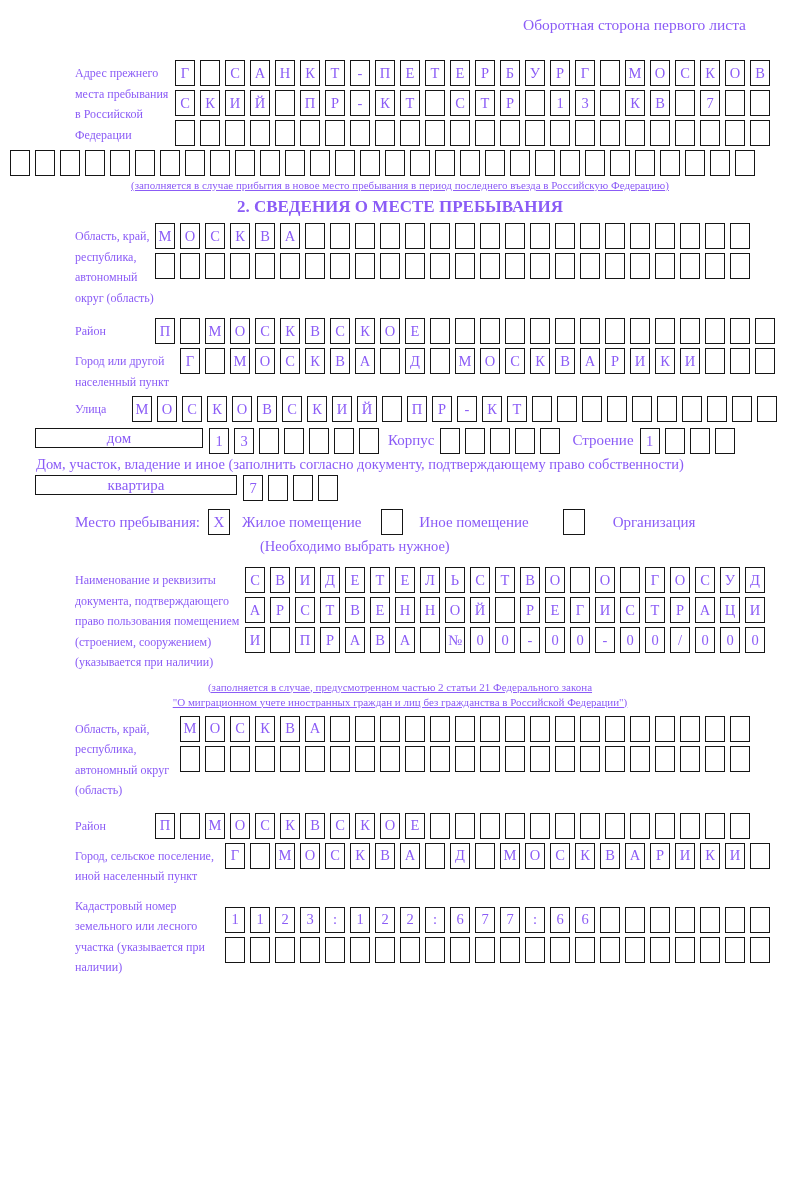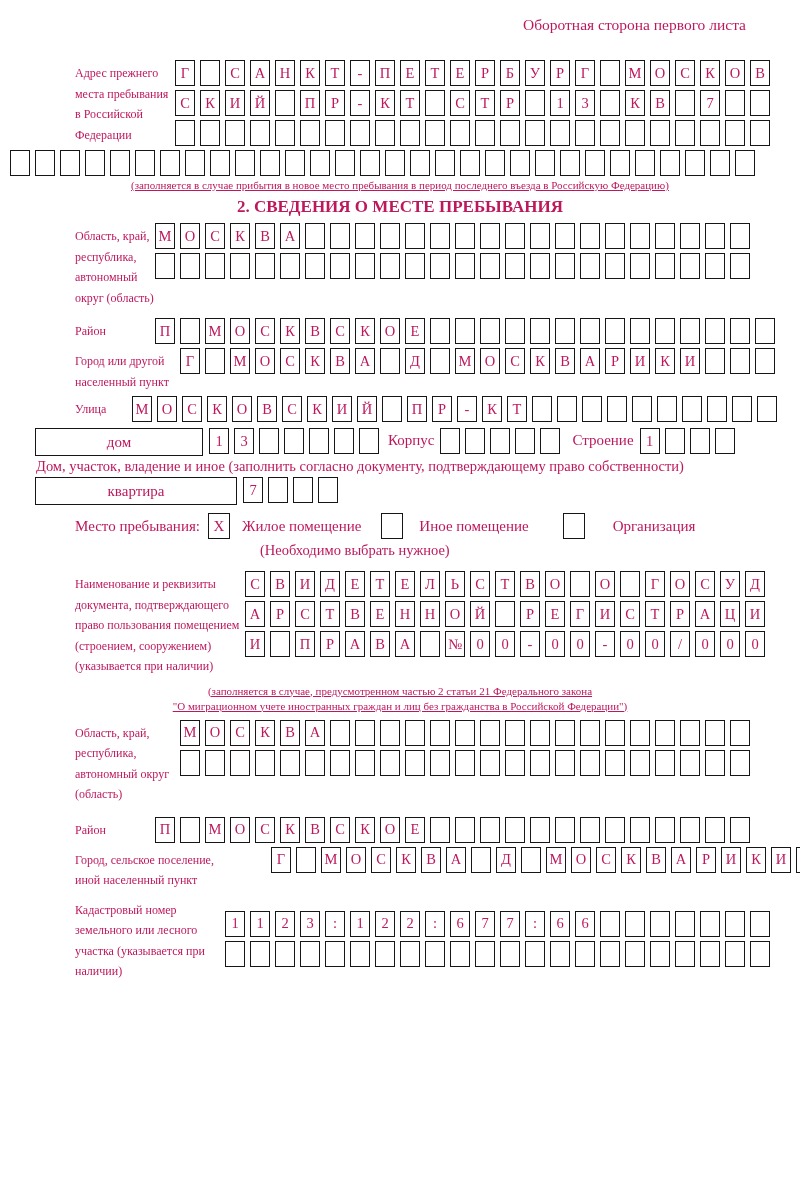--- a/index.html
+++ b/index.html
@@ -1,19 +1,19 @@
 <!DOCTYPE html>
 <html lang="ru"><head>
 <meta charset="utf-8">
 <style>
   * { margin:0; padding:0; box-sizing:border-box; }
   body { background:#fff; }
   .page {
     position:relative; width:800px; height:1180px; overflow:hidden;
-    background:#fff; color:#be185d;
+    background:#fff; color:#8b5cf6;
     font-family:"Liberation Serif","DejaVu Serif",serif;
     font-size:15px; padding:16px 10px 0 10px;
   }
   .header-note { text-align:right; padding-right:44px; font-size:15.5px; }
 
   
   .field { display:flex; align-items:flex-start; margin-left:65px; }
   .flabel { font-size:12px; line-height:20.5px; flex:none; padding-top:3px; }
   .rows { flex:none; }
   .rows .cells { margin-bottom:4px; }
@@ -29,21 +29,21 @@
   .lw47  { width:57px; }
   .lw105 { width:105px; }
   .lw150 { width:150px; }
   .lw170 { width:170px; }
 
   .note-center { text-align:center; font-size:11px; margin-top:3px;text-decoration:underline; }
   .heading { text-align:center; font-weight:bold; font-size:17px; margin-top:6px; }
 
   .house-row { display:flex; align-items:flex-start; margin-left:25px; margin-top:6px; }
   .named-box {
-    flex:none; height:28px; border:1.8px solid #161616;
+    flex:none; height:20px; border:1.8px solid #161616;
     display:flex; align-items:center; justify-content:center; font-size:15px;
   }
   .w168 { width:168px; margin-right:6px; }
   .w202 { width:202px; margin-right:6px; }
   .inline-label { flex:none; font-size:15px; padding-top:4px; }
   .small-note { margin-left:26px; font-size:14.5px; margin-top:2px; }
 
   .stay-row { display:flex; align-items:center; margin-left:65px; margin-top:8px; }
   .checkbox {
     flex:none; width:22px; height:26px; border:1.8px solid #161616;
@@ -535,21 +535,21 @@
         <span class="cell"></span>
         <span class="cell"></span>
         <span class="cell"></span>
         <span class="cell"></span>
         <span class="cell"></span>
         <span class="cell"></span>
         <span class="cell"></span>
       </div>
   </div>
 
-  <div class="field" style="margin-top:4px;gap:46px;">
+  <div class="field" style="margin-top:4px;">
     <div class="flabel lw150">Город, сельское поселение, иной населенный пункт</div>
     <div class="cells">
         <span class="cell">Г</span>
         <span class="cell"></span>
         <span class="cell">М</span>
         <span class="cell">О</span>
         <span class="cell">С</span>
         <span class="cell">К</span>
         <span class="cell">В</span>
         <span class="cell">А</span>

